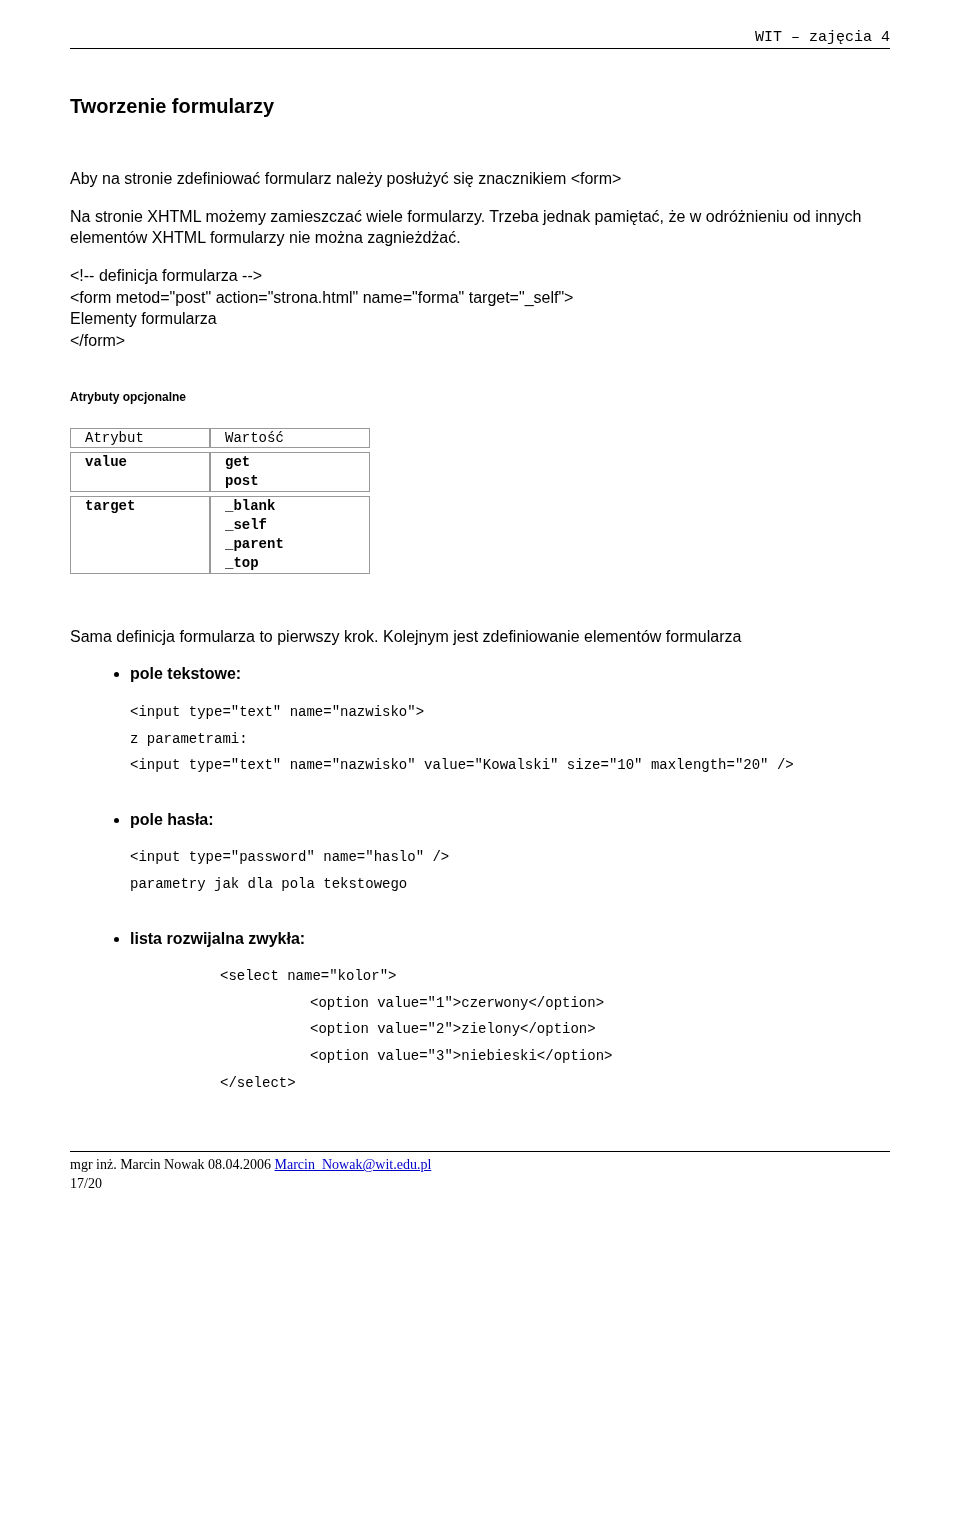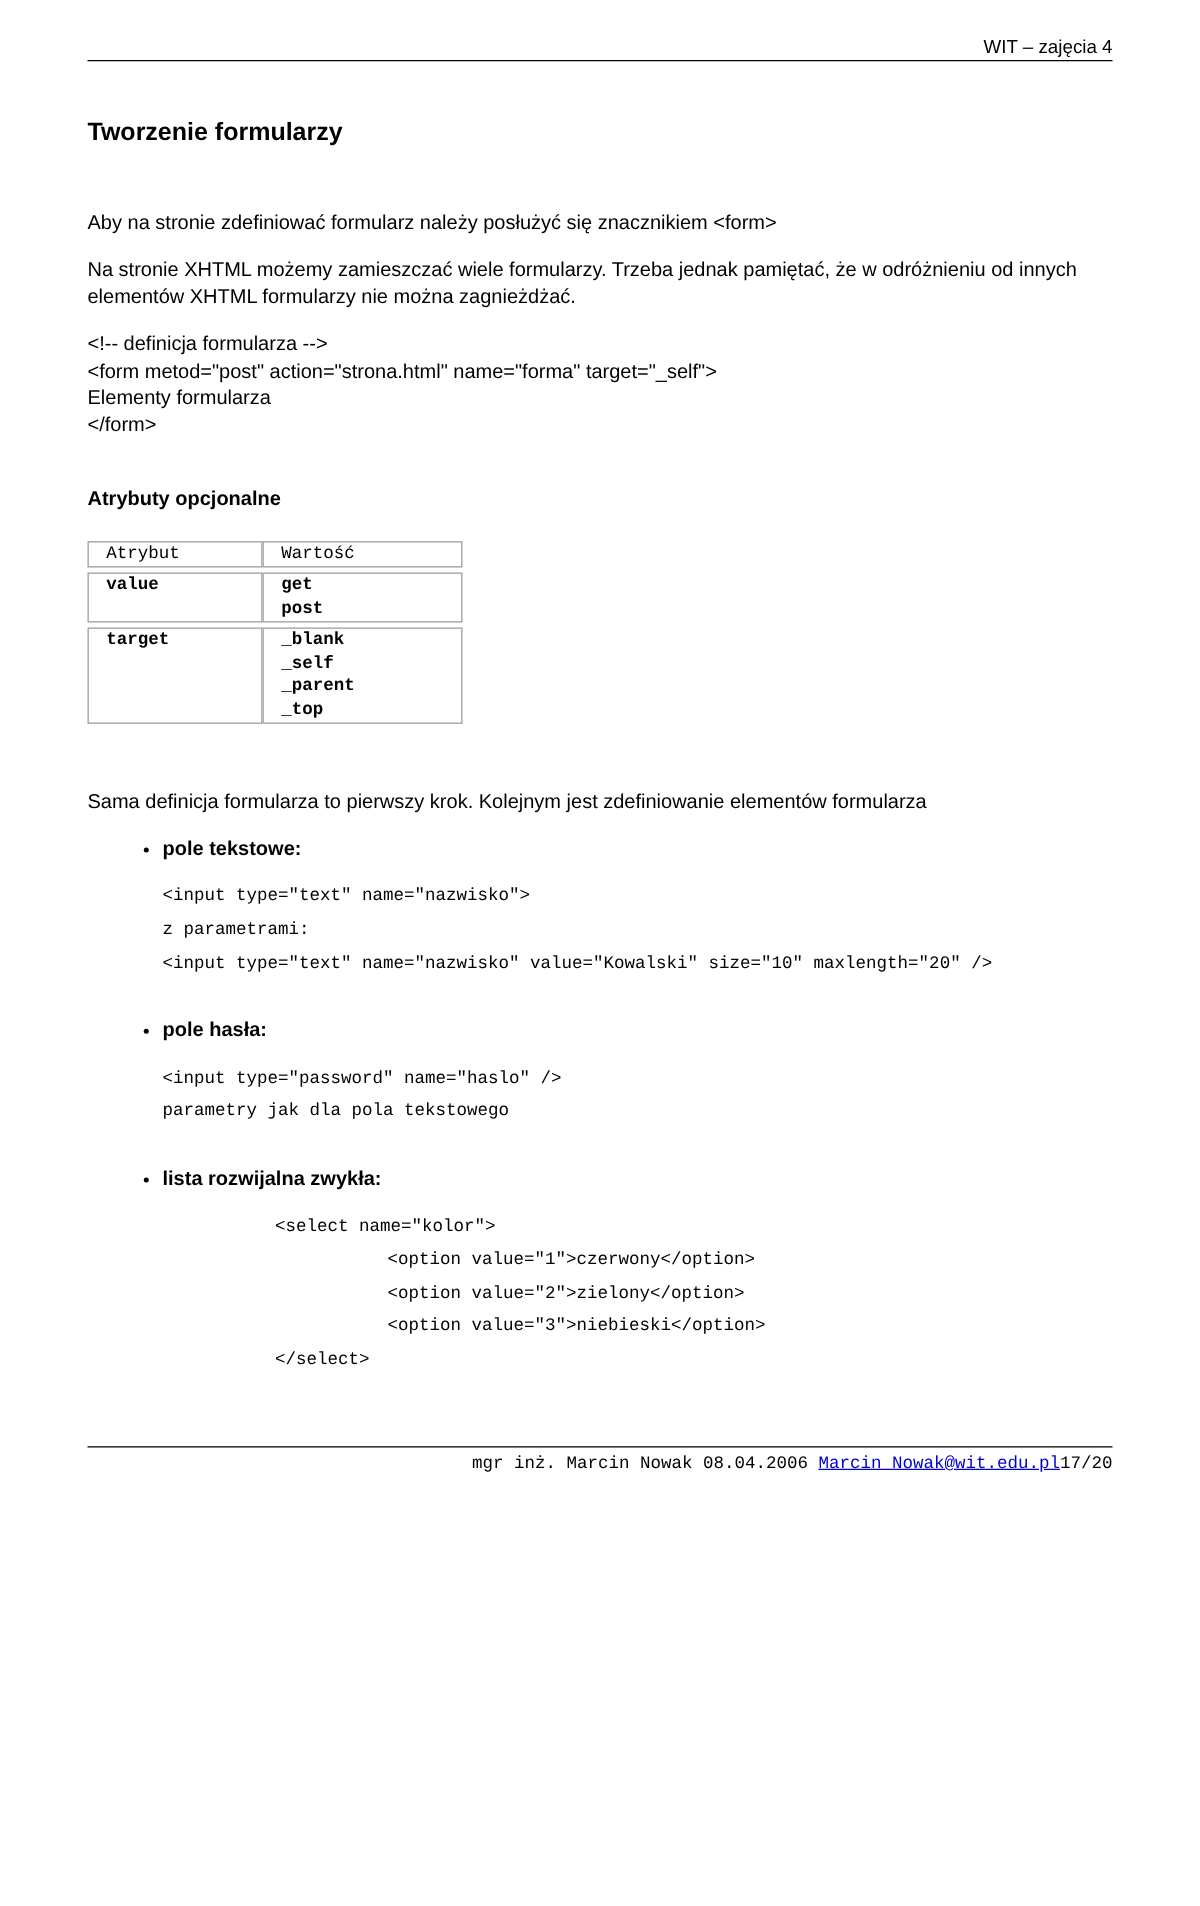--- a/index.html
+++ b/index.html
@@ -16,33 +16,33 @@
     padding: 28px 70px 20px 70px;
     box-sizing: border-box;
   }
   .header-line {
     border-top: 1px solid #000;
     margin-top: 4px;
     margin-bottom: 2px;
   }
   .header-text {
     text-align: right;
-    font-family: Liberation Sans, sans-serif;
+    font-family: Liberation Mono, monospace;
     font-size: 15px;
     margin-bottom: -4px;
   }
   .h1 {
     font-weight: bold;
     font-size: 20px;
     margin-top: 44px;
     margin-bottom: 48px;
   }
   .h2 {
     font-weight: bold;
-    font-size: 16px;
+    font-size: 12px;
     margin-top: 38px;
     margin-bottom: 18px;
   }
   .h3 {
     font-weight: bold;
     font-size: 16px;
     margin-top: 38px;
     margin-bottom: 16px;
   }
   p { margin: 0 0 16px 0; }
@@ -87,25 +87,26 @@
   }
   .code-block-last { margin-bottom: 10px; }
   .indent1 { padding-left: 90px; display:block; }
   .indent2 { padding-left: 180px; display:block; }
 
   .footer-line {
     border-top: 1px solid #000;
     margin-top: 55px;
   }
   .footer {
-    font-family: Liberation Mono, monospace;
+    font-family: Liberation Serif, serif;
     font-size: 14px;
     display: flex;
-    justify-content: flex-end;
+    justify-content: space-between;
     margin-top: 4px;
+    flex-direction: column;
   }
   .footer a { color: #0000cc; text-decoration: underline; }
   .gap { height: 30px; }
 </style>
 </head>
 <body>
 
 <div class="page">
 
   <div class="header-text">WIT – zajęcia 4</div>

